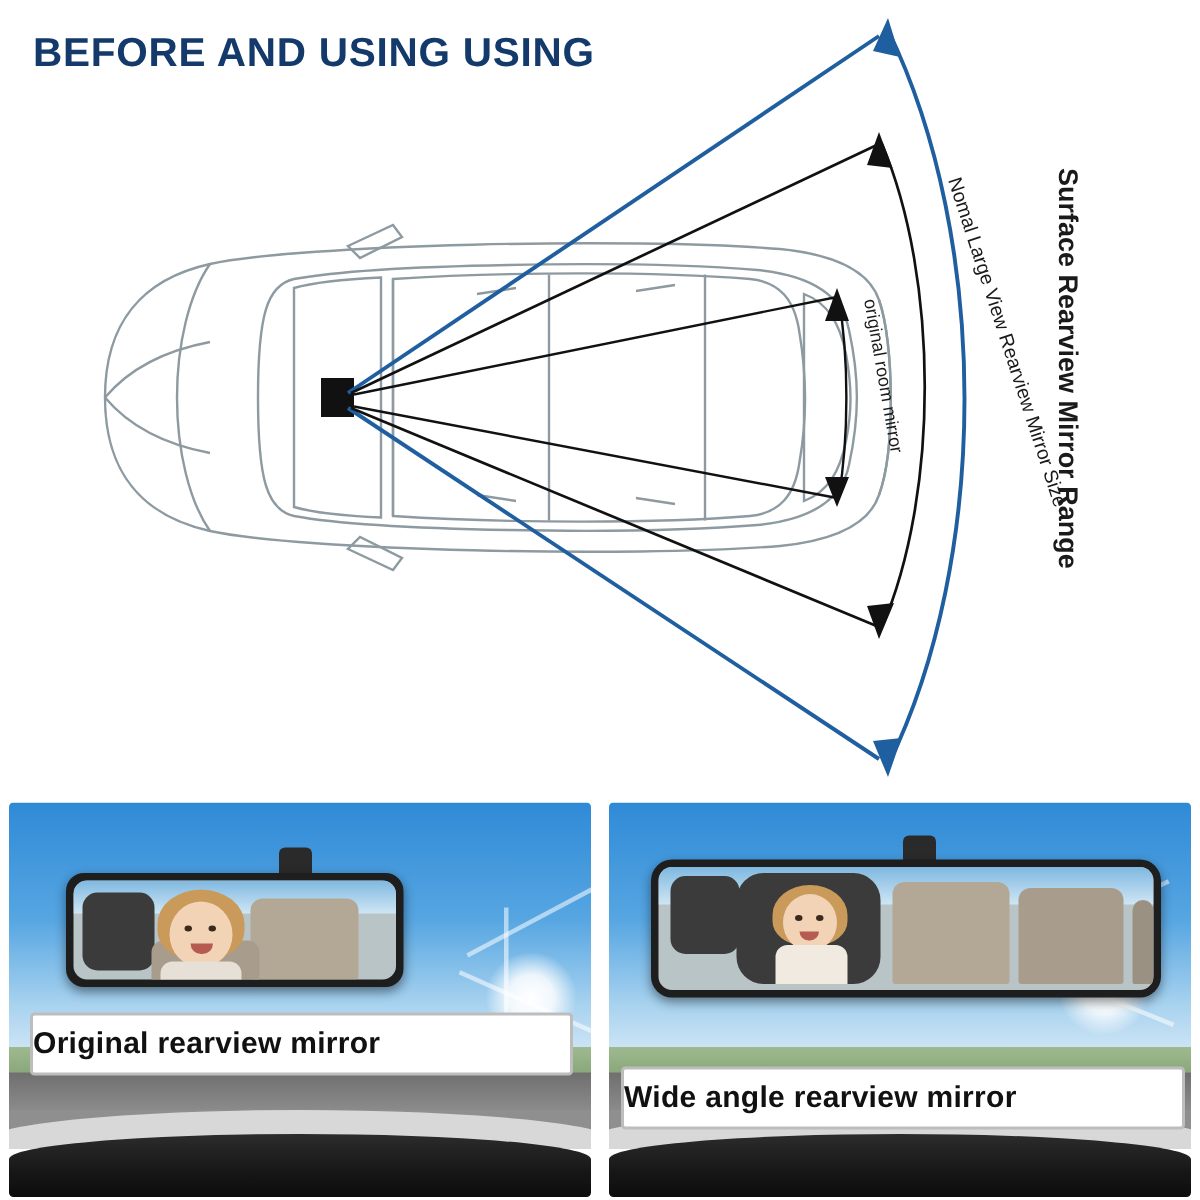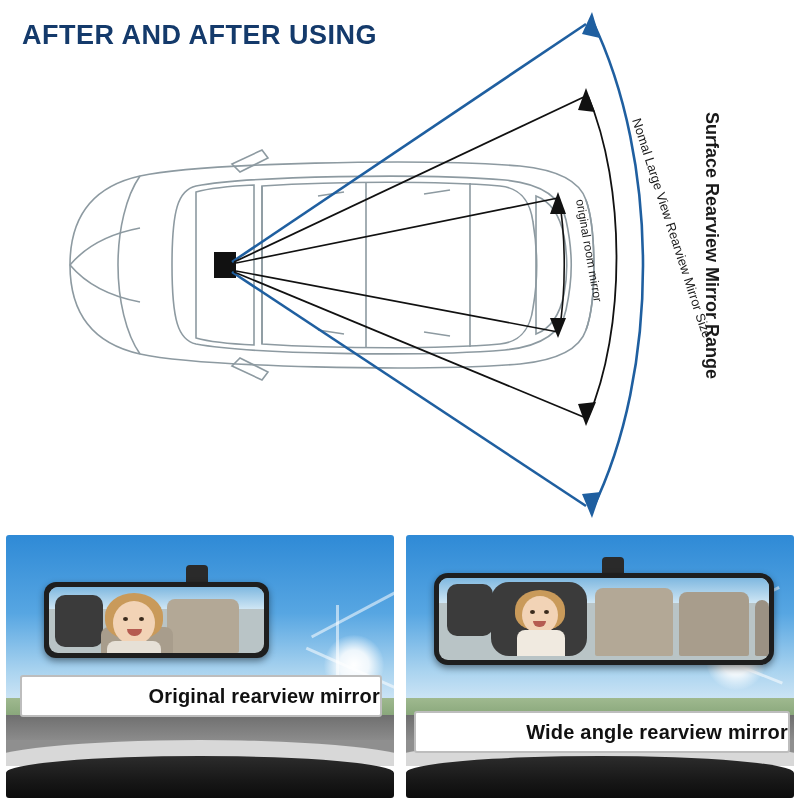--- a/index.html
+++ b/index.html
@@ -191,37 +191,37 @@
     position: absolute;
     left: 14px;
     width: 358px;
     height: 38px;
     top: 140px;
     background: #ffffff;
     border: 2px solid #bdbdbd;
     border-radius: 3px;
     display: flex;
     align-items: center;
-    justify-content: flex-end;
+    justify-content: flex-start;
   }
   #caption-right-bar { left: 8px; width: 372px; margin-top: 36px; }
   .caption-text {
     font-size: 20px;
     font-weight: bold;
     color: #111111;
     letter-spacing: 0.2px;
     white-space: nowrap;
   }
 </style>
 </head>
 <body>
 
 <div id="diagram-panel">
 
-  <div id="headline">AFTER AND AFTER USING</div>
+  <div id="headline">BEFORE AND USING USING</div>
 
   <svg class="diagram-svg" width="800" height="530" viewBox="0 0 800 530">
 
     <g fill="none" stroke="#8d9aa1" stroke-width="1.6">
 
       <path d="M70,265 C70,215 95,186 140,176 C200,163 420,158 520,166
                C560,170 580,182 586,200 C596,228 597,300 586,330
                C580,348 560,360 520,364 C420,372 200,367 140,354
                C95,344 70,315 70,265 Z"></path>
 

